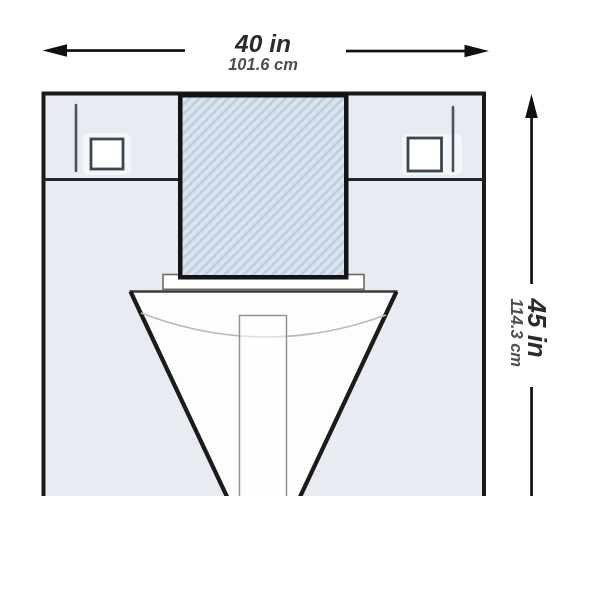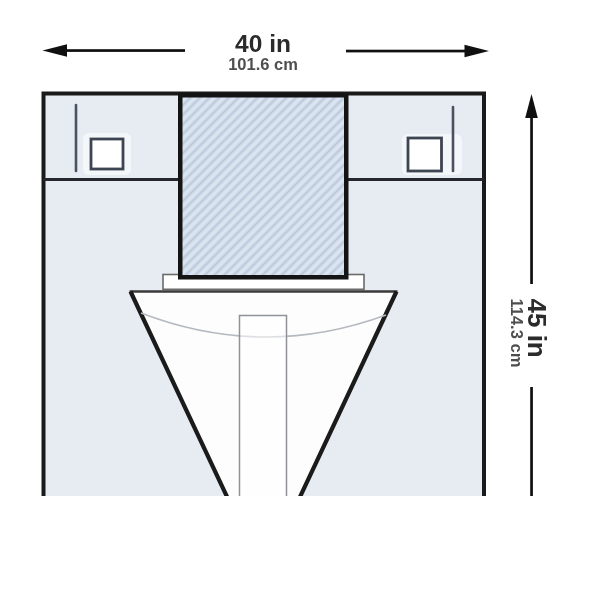--- a/index.html
+++ b/index.html
@@ -1,16 +1,16 @@
 <!DOCTYPE html>
 <html><head>
 <meta charset="utf-8">
 <style>
   html,body{margin:0;padding:0;background:#ffffff;}
-  .page{width:600px;height:496px;position:relative;font-family:"Liberation Sans",sans-serif;}
+  .page{width:600px;height:496px;position:relative;font-family:"Liberation Sans",sans-serif;font-style:italic;}
 </style>
 </head>
 <body>
 <div class="page">
 <svg width="600" height="600" viewBox="0 0 600 600" xmlns="http://www.w3.org/2000/svg">
   <defs>
     <linearGradient id="hatch" x1="0" y1="0" x2="4.8" y2="4.8" gradientUnits="userSpaceOnUse" spreadMethod="repeat">
       <stop offset="0" stop-color="#bac8da"></stop>
       <stop offset="0.3" stop-color="#d7e1ee"></stop>
       <stop offset="0.5" stop-color="#dde7f2"></stop>

